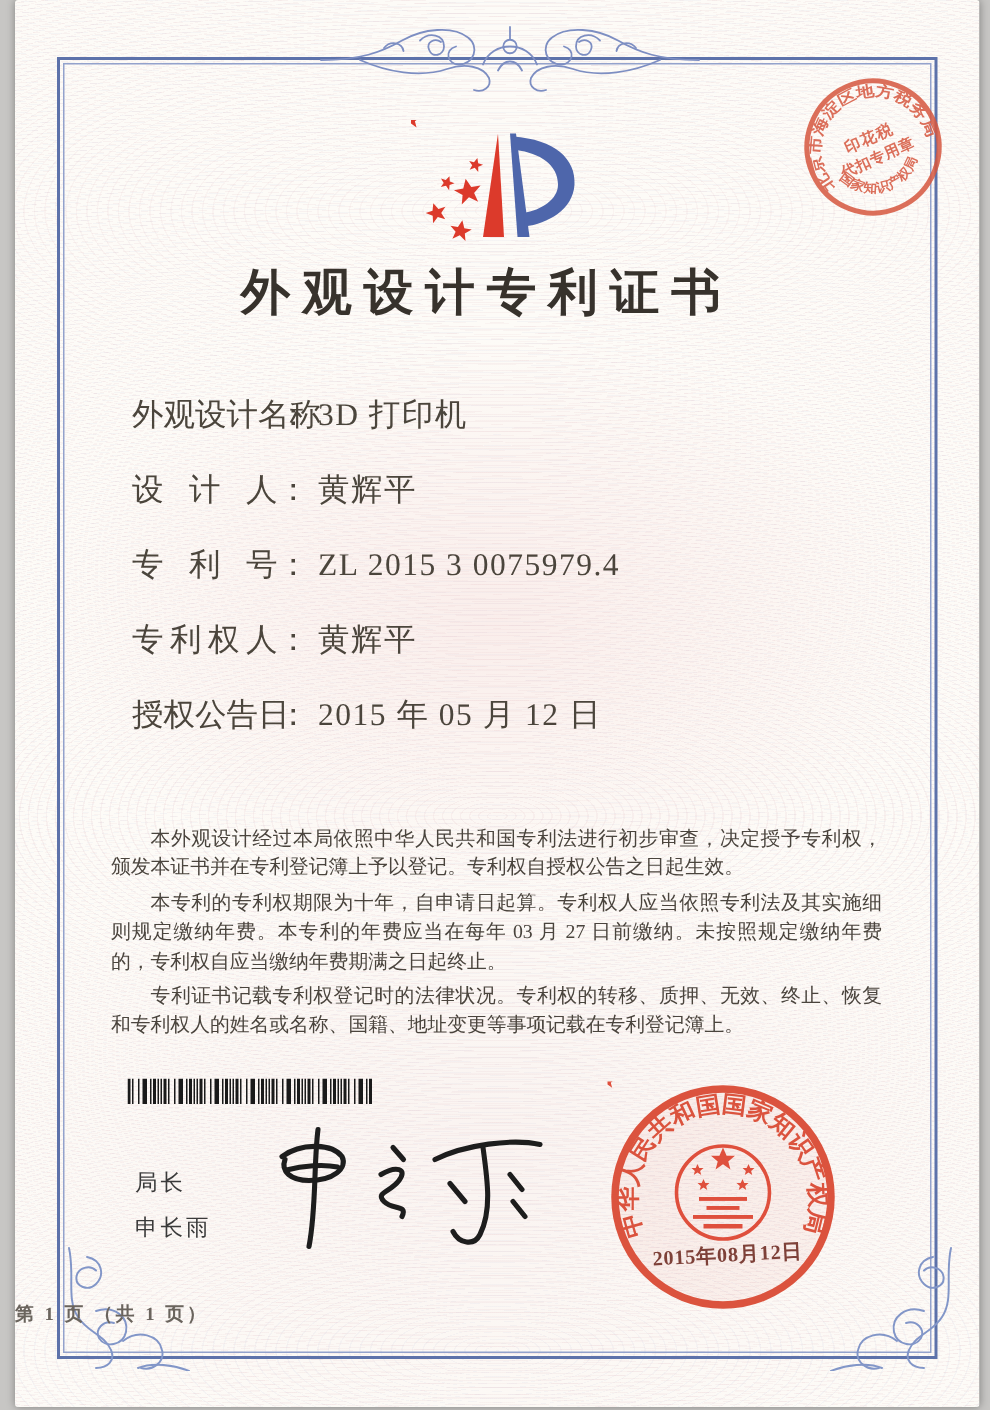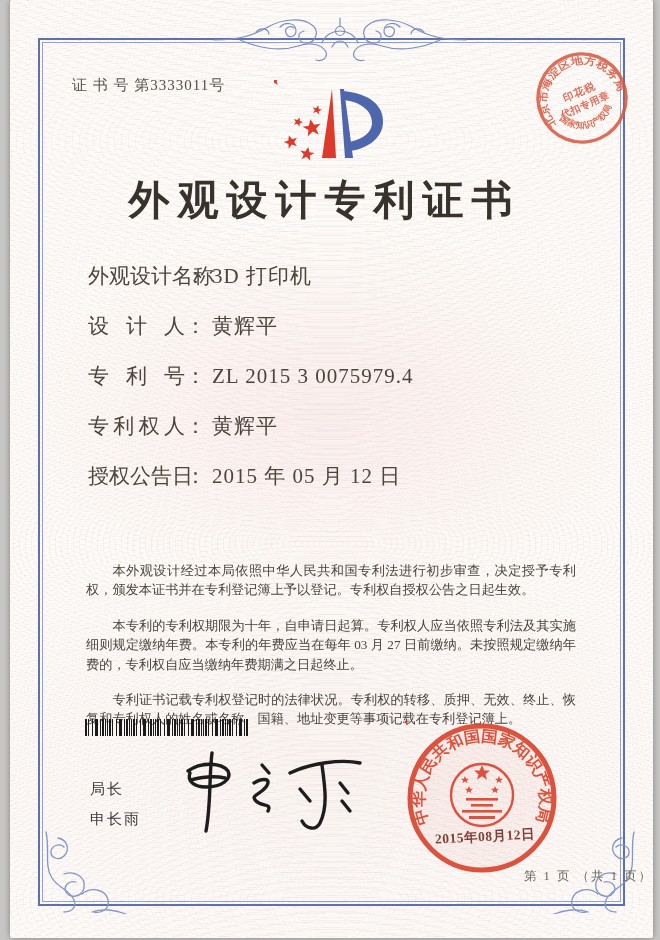--- a/index.html
+++ b/index.html
@@ -10,33 +10,33 @@
     background-image:
       radial-gradient(ellipse 420px 260px at 50% 44%, rgba(243,210,210,.33), transparent 72%),
       radial-gradient(ellipse 500px 300px at 50% 82%, rgba(238,214,216,.22), transparent 75%),
       repeating-radial-gradient(ellipse 900px 320px at 50% 15%, rgba(221,178,186,.10) 0 1px, transparent 1px 7px),
       repeating-radial-gradient(ellipse 900px 340px at 50% 58%, rgba(214,170,180,.12) 0 1px, transparent 1px 6px),
       repeating-radial-gradient(ellipse 860px 300px at 50% 96%, rgba(178,186,218,.10) 0 1px, transparent 1px 7px);}
   .frame-outer{position:absolute;left:28px;right:28px;top:38px;bottom:32px;border:2px solid #5d72aa;}
   .frame-inner{position:absolute;inset:2px;border:1px solid #93a2cc;}
   .abs{position:absolute;}
   .cert-no{left:62px;top:76px;font-size:15px;color:#56504a;letter-spacing:1px;}
-  .title{left:0;right:14px;top:173px;text-align:center;font-size:41px;font-weight:700;
+  .title{left:0;right:14px;top:173px;text-align:center;font-size:33px;font-weight:700;
     letter-spacing:8px;color:#37322c;}
   .fields{left:78px;top:262px;right:70px;}
   .field-row{height:20px;margin-bottom:30px;font-size:21px;color:#4b453c;white-space:nowrap;}
   .flabel{display:inline-block;width:97px;text-align:justify;text-align-last:justify;vertical-align:top;}
   .fcolon{margin:0 6px 0 0;}
   .fvalue{letter-spacing:1px;}
   .body-text{left:60px;top:545px;width:522px;font-size:13.2px;line-height:19.4px;
     color:#4a443d;text-align:justify;}
-  .body-text p{margin:16px;text-indent:2em;}
+  .body-text p{margin:4px;text-indent:2em;}
   .signer{left:80px;top:774px;font-family:"Liberation Sans",sans-serif;font-size:15px;
     color:#3a3a3a;line-height:30px;letter-spacing:2px;}
-  .footer{left:0;right:0;top:868px;text-align:right;font-size:12.5px;color:#6a645d;letter-spacing:2px;}
+  .footer{left:0;right:0;top:868px;text-align:left;font-size:12.5px;color:#6a645d;letter-spacing:2px;font-weight:bold;}
   .seal-date{left:409px;top:828px;width:132px;text-align:center;font-size:13.5px;font-weight:600;
     color:#74332a;transform:rotate(-3deg);letter-spacing:.5px;opacity:.92;}
   svg{display:block;}
   .seal-text{font-family:"Liberation Serif",serif;}
 </style>
 </head>
 <body>
 
 <div id="canvas">
   <div class="paper">
@@ -73,21 +73,20 @@
     <svg class="abs" style="left:540px;top:830px;" width="90" height="84" viewBox="0 0 90 84">
       <g transform="translate(90,0) scale(-1,1)" stroke="#8296c8" fill="none" stroke-width="1.3" stroke-linecap="round">
         <path d="M6,2 C10,20 4,36 12,48 C18,58 30,60 34,70 C37,77 32,82 24,82"></path>
         <path d="M18,8 c10,2 12,12 6,18 c-5,5 -14,2 -13,-5 c1,-6 9,-8 13,-4"></path>
         <path d="M24,44 c12,-4 22,4 20,14 c-2,9 -14,11 -18,4 c-3,-6 3,-12 10,-10"></path>
         <path d="M42,64 c10,-8 24,-4 26,6 c2,8 -6,14 -14,12"></path>
         <path d="M52,82 c10,-4 24,-2 34,2"></path>
       </g>
     </svg>
 
-    <div class="abs cert-no">证 书 号 第3333011号</div>
 
     <svg class="abs" style="left:264px;top:80px;" width="132" height="96" viewBox="0 0 132 96">
       <polygon points="58,9 48,78 62,78" fill="#dc3a2b"></polygon>
       <path d="M66,9 L71,78 L79,78 L70,9 Z" fill="#4e66ab"></path>
       <path d="M68,11 C96,13 110,26 109,43 C108,60 91,69 76,71 L75,62 C87,60 98,53 98,43 C98,30 86,22 70,20 Z" fill="#4e66ab"></path>
       <g fill="#dc3a2b">
         <path id="star" d="M0,-6 L1.8,-1.9 L6,-1.9 L2.6,0.9 L3.7,5 L0,2.4 L-3.7,5 L-2.6,0.9 L-6,-1.9 L-1.8,-1.9 Z"></path>
         <use href="#star" transform="translate(43,30) scale(0.8) rotate(15)"></use>
         <use href="#star" transform="translate(38,48) scale(1.5) rotate(-10)"></use>
         <use href="#star" transform="translate(24,42) scale(0.8) rotate(20)"></use>

